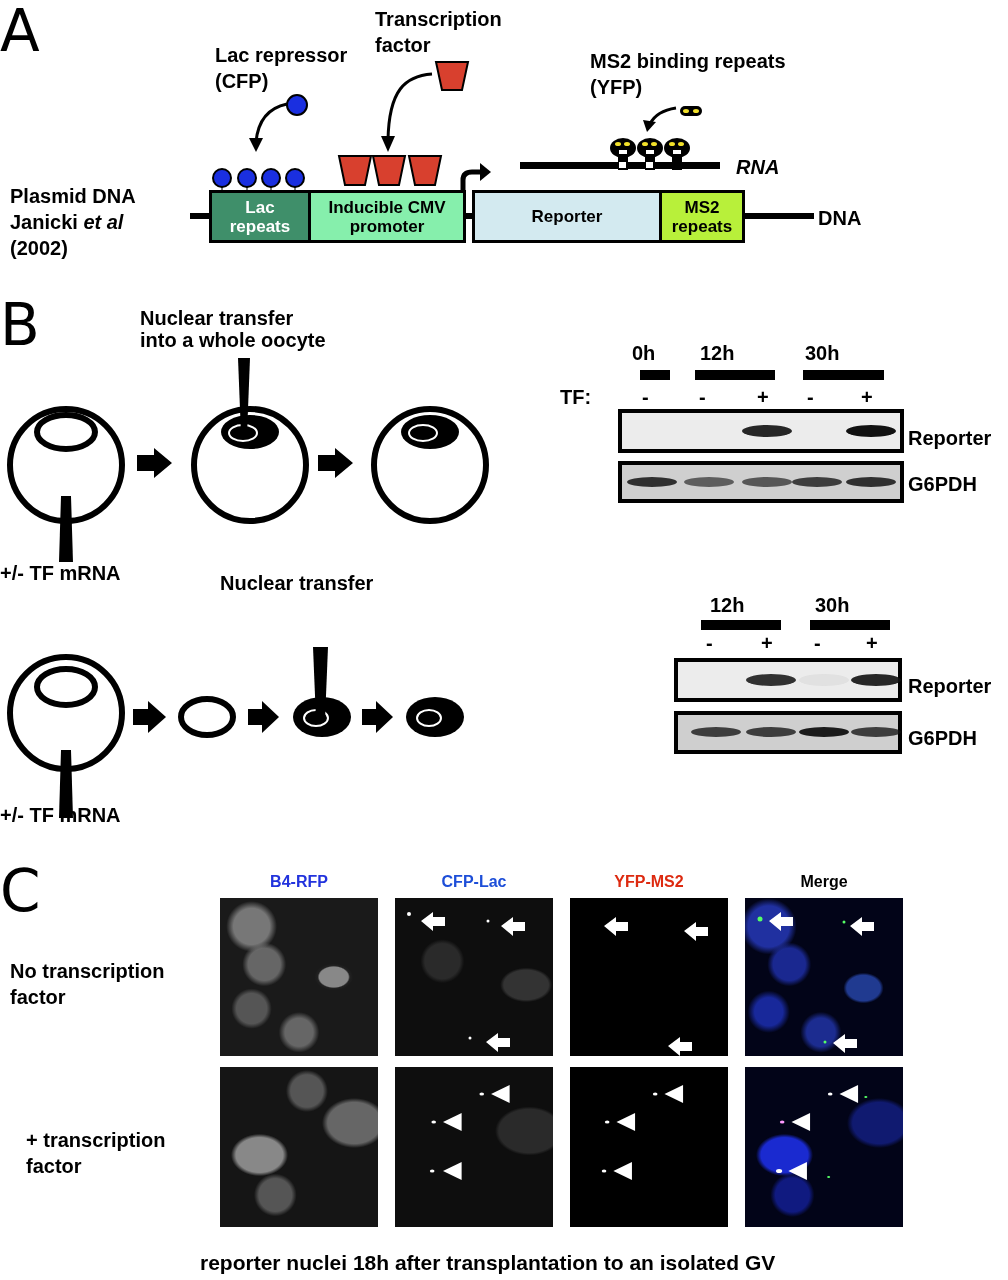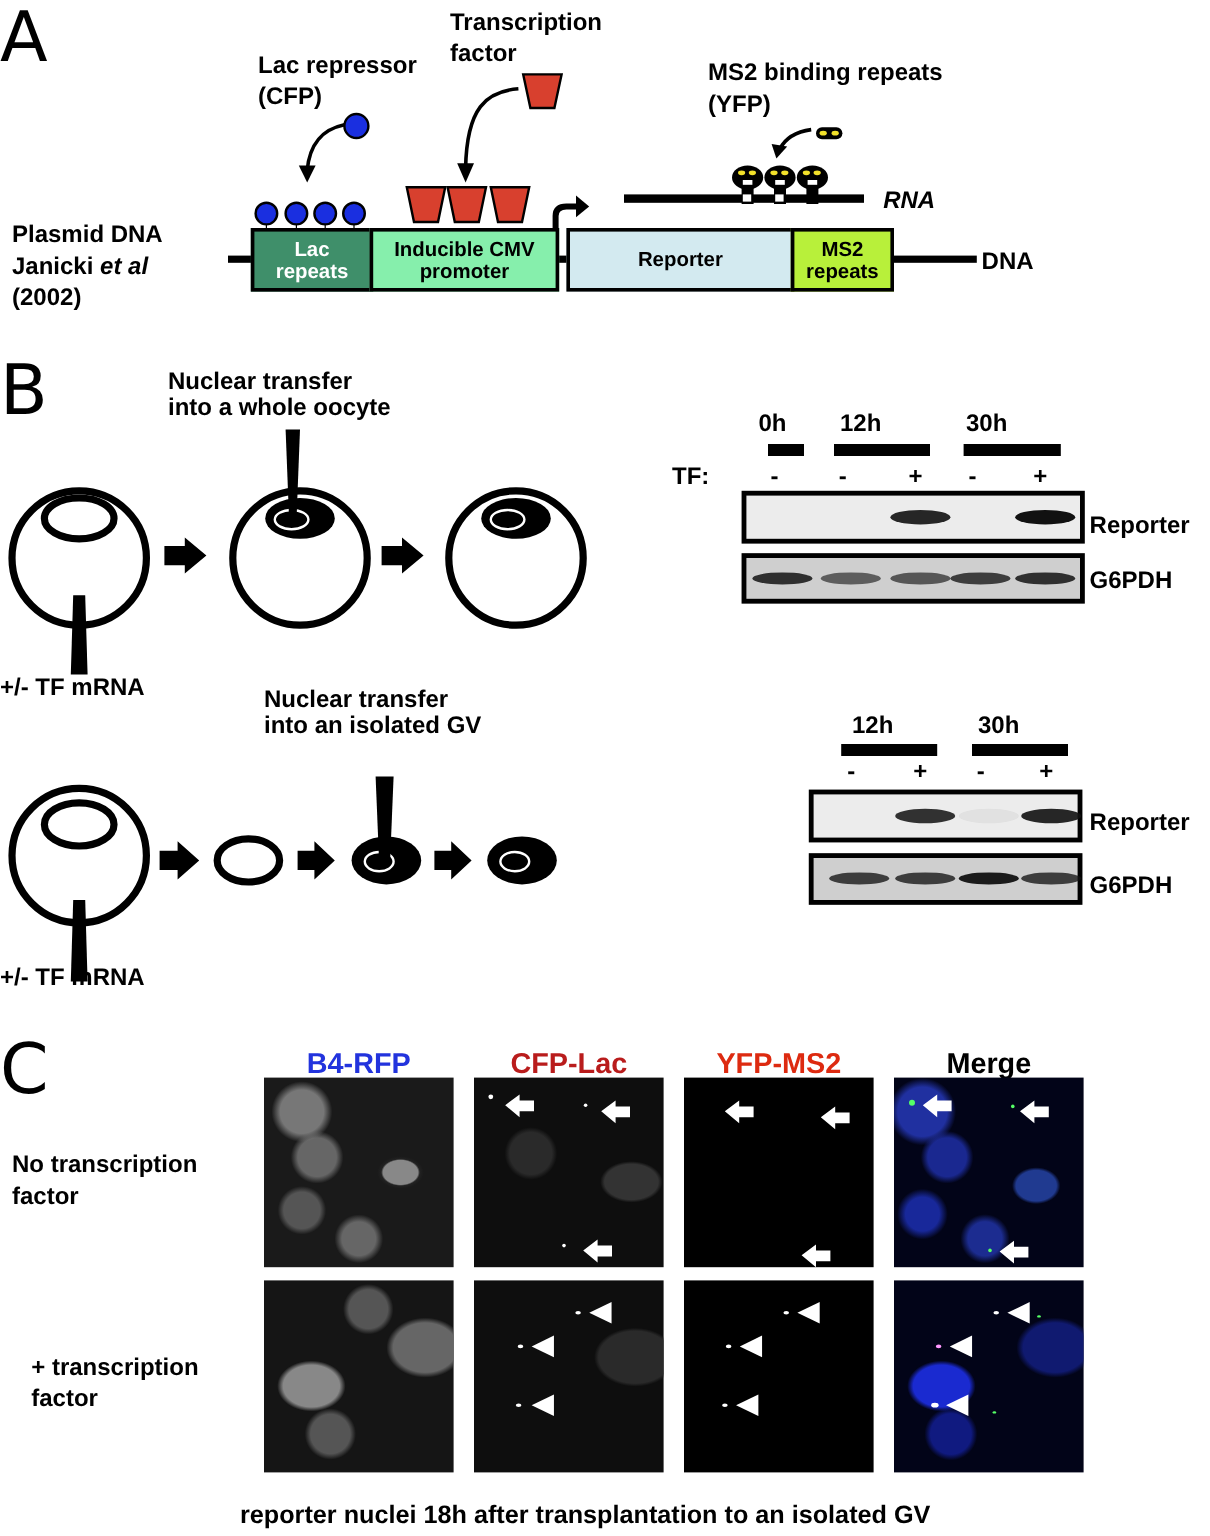--- a/index.html
+++ b/index.html
@@ -6,21 +6,21 @@
   body { width:1008px; height:1280px; position:relative; overflow:hidden;
          font-family:"Liberation Sans", sans-serif; color:#000; }
   .abs { position:absolute; }
   .panel-letter { font-family:"DejaVu Sans", sans-serif; font-size:58px; font-weight:normal; line-height:1; }
   .lbl { font-weight:bold; font-size:20px; text-align:left; line-height:26px; white-space:nowrap; }
   .box { position:absolute; border:3px solid #000; box-sizing:border-box; display:flex; align-items:center; justify-content:center; text-align:center; font-weight:bold; font-size:17px; line-height:19px; }
   .blot { position:absolute; border:4px solid #000; box-sizing:border-box; background:#ececec; }
   .band { position:absolute; border-radius:50%; background:#111; }
   .bar { position:absolute; background:#000; height:10px; }
   .micro { position:absolute; background:#000; overflow:hidden; }
-  .micro-label { font-weight:bold; font-size:24px; text-align:center; }
+  .micro-label { font-weight:bold; font-size:16px; text-align:center; }
   svg { position:absolute; overflow:visible; }
 </style>
 </head>
 <body>
 
 <div class="abs panel-letter" style="left:0;top:2px;">A</div>
 
 <div class="abs lbl" style="left:375px;top:6px;width:160px;">
   <div>Transcription</div>
   <div>factor</div>
@@ -133,21 +133,20 @@
 <div class="abs lbl" style="left:736px;top:154px;width:80px;font-style:italic;">RNA</div>
 <div class="abs lbl" style="left:818px;top:205px;width:70px;">DNA</div>
 
 <div class="abs panel-letter" style="left:0;top:296px;">B</div>
 <div class="abs lbl" style="left:140px;top:307px;width:230px;line-height:22px;">
   <div>Nuclear transfer</div>
   <div>into a whole oocyte</div>
 </div>
 <div class="abs lbl" style="left:220px;top:572px;width:260px;line-height:22px;">
   <div>Nuclear transfer</div>
-  <div>into an isolated GV</div>
 </div>
 
 <svg width="560" height="560" style="left:0;top:290px;">
 
   <g stroke="#000" stroke-width="6" fill="none">
     <circle cx="66" cy="175" r="56"></circle>
     <ellipse cx="66" cy="142" rx="29" ry="17"></ellipse>
     <circle cx="250" cy="175" r="56"></circle>
     <circle cx="430" cy="175" r="56"></circle>
   </g>
@@ -230,21 +229,21 @@
       <div class="band" style="left: 121px; top: 12px; width: 50px; height: 10px; opacity: 0.95;"></div>
       <div class="band" style="left: 173px; top: 12px; width: 50px; height: 10px; opacity: 0.77;"></div>
     </div>
   <div class="abs lbl" style="left:908px;top:673px;text-align:left;">Reporter</div>
   <div class="abs lbl" style="left:908px;top:725px;text-align:left;">G6PDH</div>
 </div>
 
 <div class="abs panel-letter" style="left:0;top:862px;">C</div>
 
 <div class="abs micro-label" style="left: 220px; top: 873px; width: 158px; color: rgb(34, 51, 221);">B4-RFP</div>
-<div class="abs micro-label" style="left: 395px; top: 873px; width: 158px; color: #b91c1c; text-align: center;">CFP-Lac</div>
+<div class="abs micro-label" style="left: 395px; top: 873px; width: 158px; color: #1d4ed8; text-align: center;">CFP-Lac</div>
 <div class="abs micro-label" style="left: 570px; top: 873px; width: 158px; color: rgb(221, 42, 16);">YFP-MS2</div>
 <div class="abs micro-label" style="left: 745px; top: 873px; width: 158px; color: rgb(0, 0, 0);">Merge</div>
 
 <div class="abs lbl" style="left:10px;top:958px;width:200px;">
   <div>No transcription</div>
   <div>factor</div>
 </div>
 <div class="abs lbl" style="left:26px;top:1127px;width:200px;">
   <div>+ transcription</div>
   <div>factor</div>

